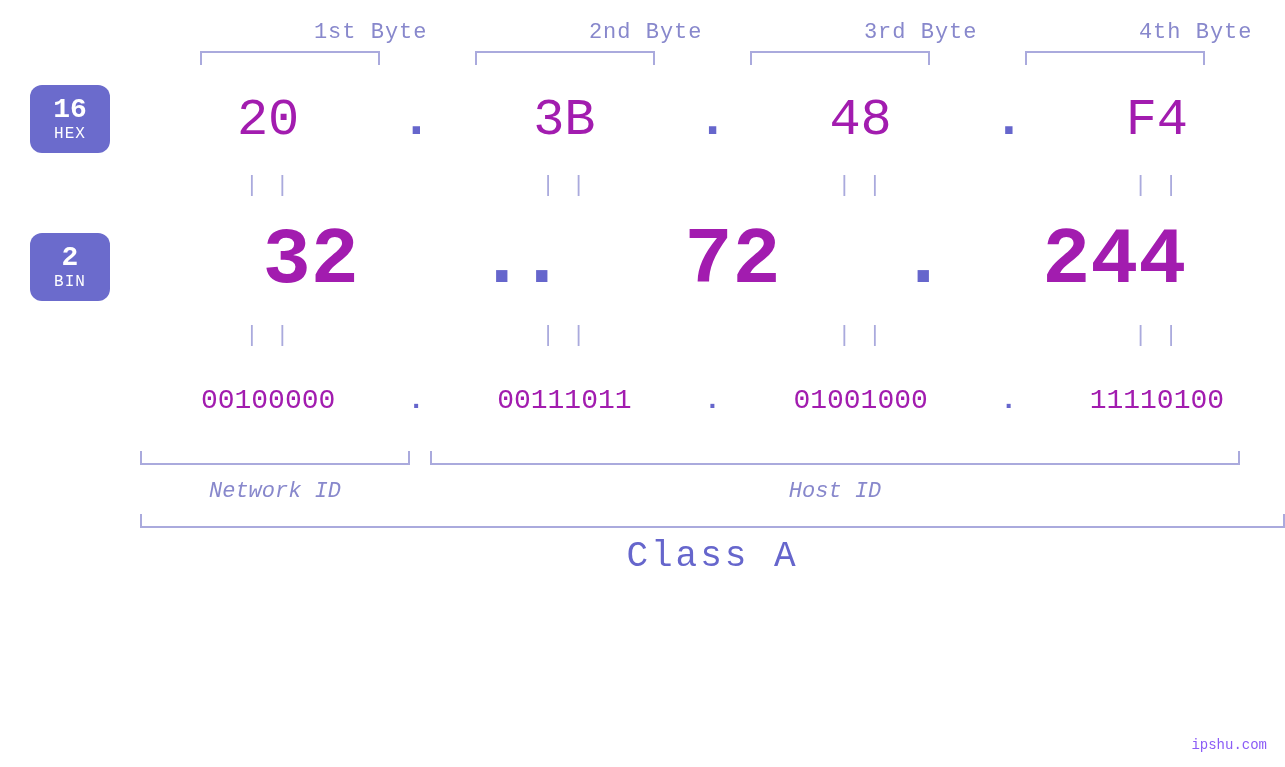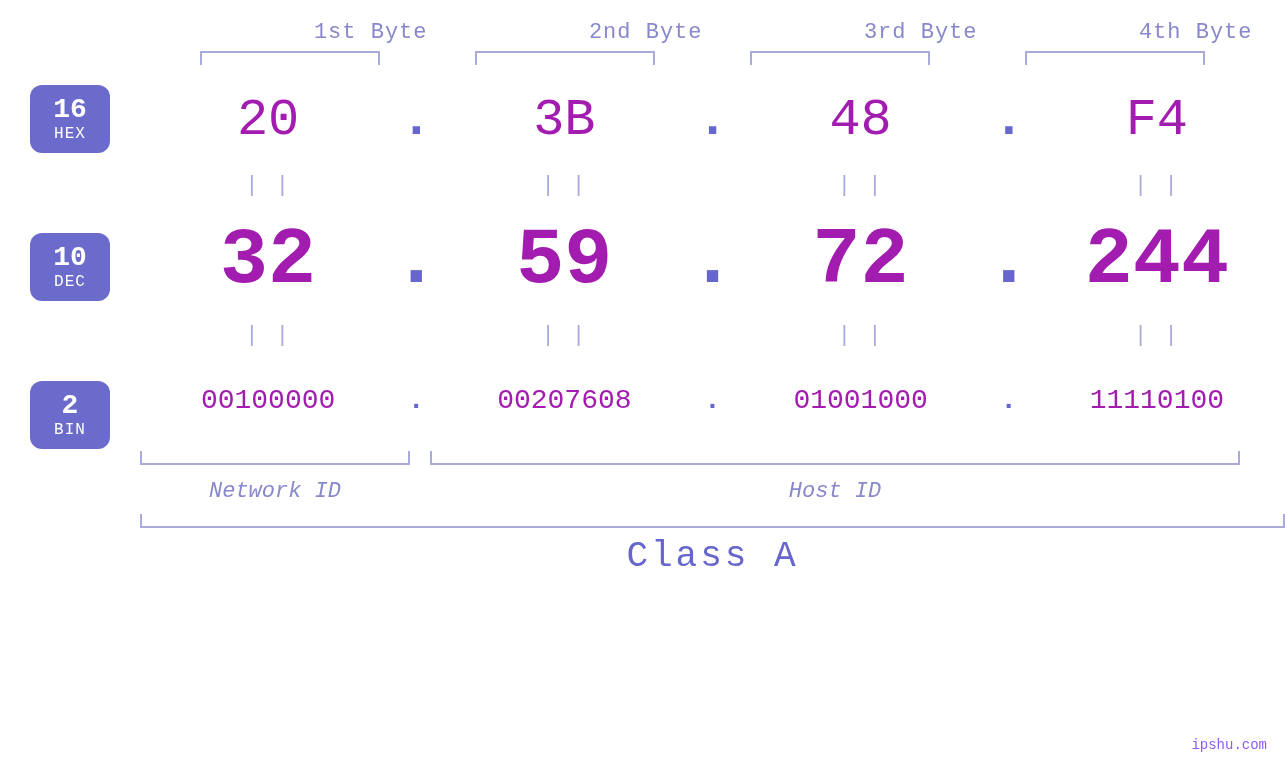--- a/index.html
+++ b/index.html
@@ -239,24 +239,20 @@
   </div>
 
   <div class="content-area">
 
     <div class="labels-column">
       <div class="base-badge">
         <span class="base-number">16</span>
         <span class="base-label">HEX</span>
       </div>
       <div class="base-badge">
-        <span class="base-number">10</span>
-        <span class="base-label">DEC</span>
-      </div>
-      <div class="base-badge">
         <span class="base-number">2</span>
         <span class="base-label">BIN</span>
       </div>
     </div>
 
     <div class="data-grid">
 
       <div class="data-row hex-row">
         <div class="data-cell">
           <span class="data-value hex-value">20</span>
@@ -299,23 +295,20 @@
         </div>
       </div>
 
       <div class="data-row dec-row">
         <div class="data-cell">
           <span class="data-value dec-value">32</span>
         </div>
         <div class="dot-spacer">
           <span class="data-value dot dot-dec">.</span>
         </div>
-        <div class="data-cell">
-          <span class="data-value dec-value">59</span>
-        </div>
         <div class="dot-spacer">
           <span class="data-value dot dot-dec">.</span>
         </div>
         <div class="data-cell">
           <span class="data-value dec-value">72</span>
         </div>
         <div class="dot-spacer">
           <span class="data-value dot dot-dec">.</span>
         </div>
         <div class="data-cell">
@@ -342,21 +335,21 @@
       </div>
 
       <div class="data-row bin-row">
         <div class="data-cell">
           <span class="data-value bin-value">00100000</span>
         </div>
         <div class="dot-spacer">
           <span class="data-value dot dot-bin">.</span>
         </div>
         <div class="data-cell">
-          <span class="data-value bin-value">00207608</span>
+          <span class="data-value bin-value">00111011</span>
         </div>
         <div class="dot-spacer">
           <span class="data-value dot dot-bin">.</span>
         </div>
         <div class="data-cell">
           <span class="data-value bin-value">01001000</span>
         </div>
         <div class="dot-spacer">
           <span class="data-value dot dot-bin">.</span>
         </div>

